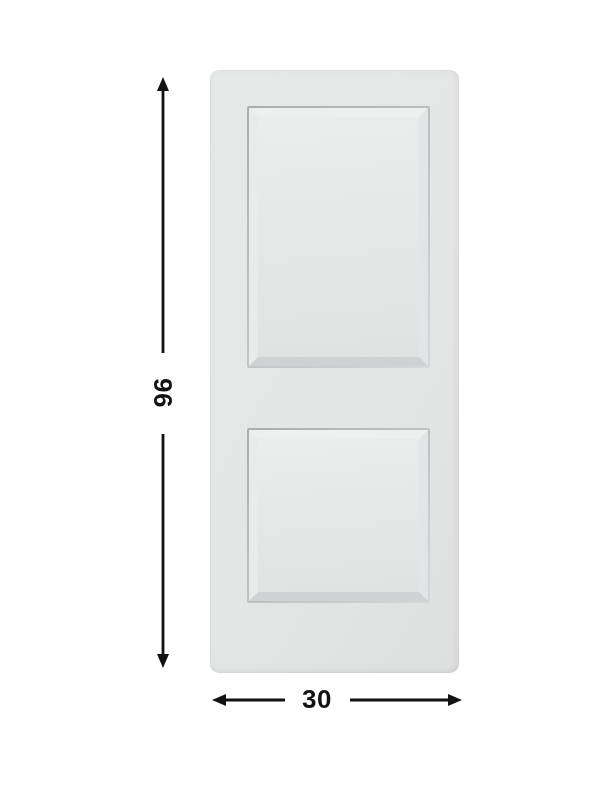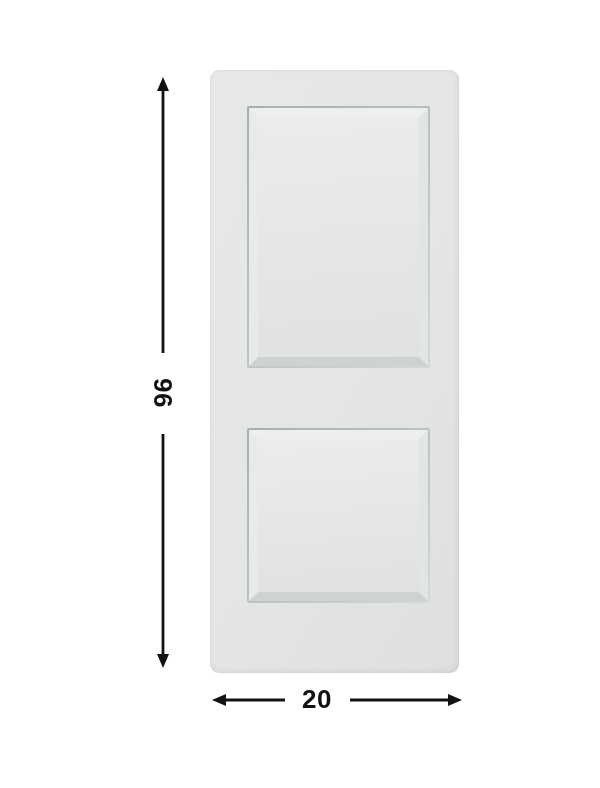--- a/index.html
+++ b/index.html
@@ -114,15 +114,15 @@
 
   <div class="dim-label height-label">96</div>
 
   <svg class="dim" style="left:205px; top:686px;" width="265" height="28" viewBox="0 0 265 28">
     <polygon points="7,14 21,8 21,20"></polygon>
     <line x1="19" y1="14" x2="80" y2="14"></line>
     <line x1="145" y1="14" x2="245" y2="14"></line>
     <polygon points="257,14 243,8 243,20"></polygon>
   </svg>
 
-  <div class="dim-label width-label">20</div>
+  <div class="dim-label width-label">30</div>
 
 </div>
 
 </body></html>

